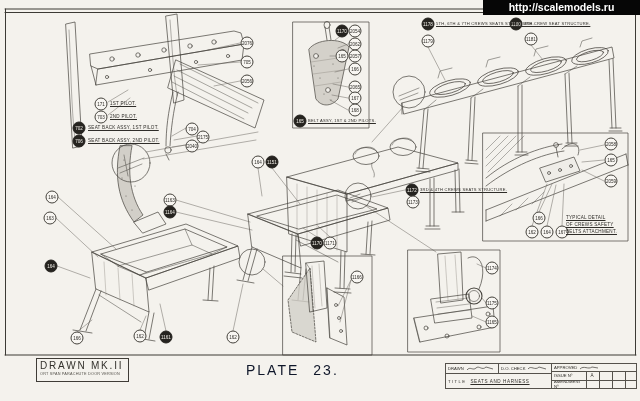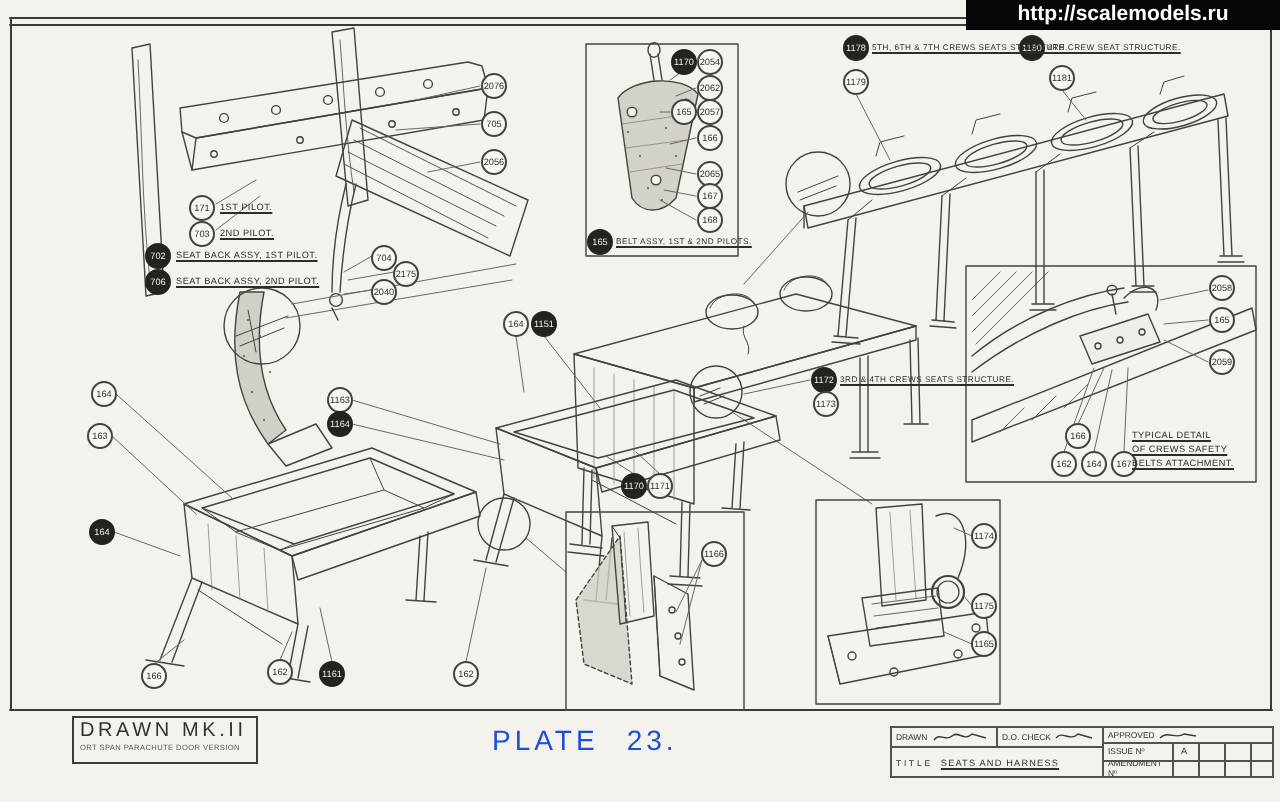--- a/index.html
+++ b/index.html
@@ -9,21 +9,21 @@
   .watermark{position:absolute;top:0;right:0;width:157px;height:15px;background:#060606;
         color:#fff;font-size:10.5px;font-weight:bold;text-align:center;line-height:14px;
         font-family:"Liberation Sans",sans-serif;}
   .co{position:absolute;width:13px;height:13px;box-sizing:border-box;border:1px solid #45423c;
         border-radius:50%;background:rgba(247,246,242,.92);color:#2f2d29;font-size:4.6px;
         line-height:11px;text-align:center;transform:translate(-50%,-50%);}
   .co.black{background:#25231f;color:#f2efe9;border-color:#25231f;}
   .lbl{position:absolute;font-size:4.6px;color:#2f2d29;letter-spacing:.25px;white-space:nowrap;}
   .lbl.u{text-decoration:underline;}
   .lbl-xs{font-size:4.1px;}
-  .plate{position:absolute;left:246px;top:362px;font-size:14px;letter-spacing:2px;color:#1d4ed8;}
+  .plate{position:absolute;left:246px;top:362px;font-size:14px;letter-spacing:2px;color:#0f172a;}
   .plate .num{margin-left:14px;}
   .modelbox{position:absolute;left:36px;top:358px;width:93px;height:24px;box-sizing:border-box;
         border:1px solid #3f3c37;padding:1px 3px;background:rgba(244,242,237,.6);}
   .modelbox .t{font-size:10px;letter-spacing:1.8px;color:#33312c;line-height:12px;}
   .modelbox .s{font-size:3.8px;letter-spacing:.2px;color:#55524c;line-height:5px;}
   .tblock{position:absolute;left:445px;top:363px;width:192px;height:26px;box-sizing:border-box;
         border:1px solid #55524c;display:flex;font-size:4.2px;color:#2f2d29;background:rgba(244,242,237,.6);}
   .tb-left{width:112px;display:flex;flex-direction:column;border-right:1px solid #55524c;}
   .tb-row1{height:9px;display:flex;border-bottom:1px solid #55524c;}
   .tb-cell{flex:1;display:flex;align-items:center;gap:2px;padding:0 2px;overflow:hidden;}

